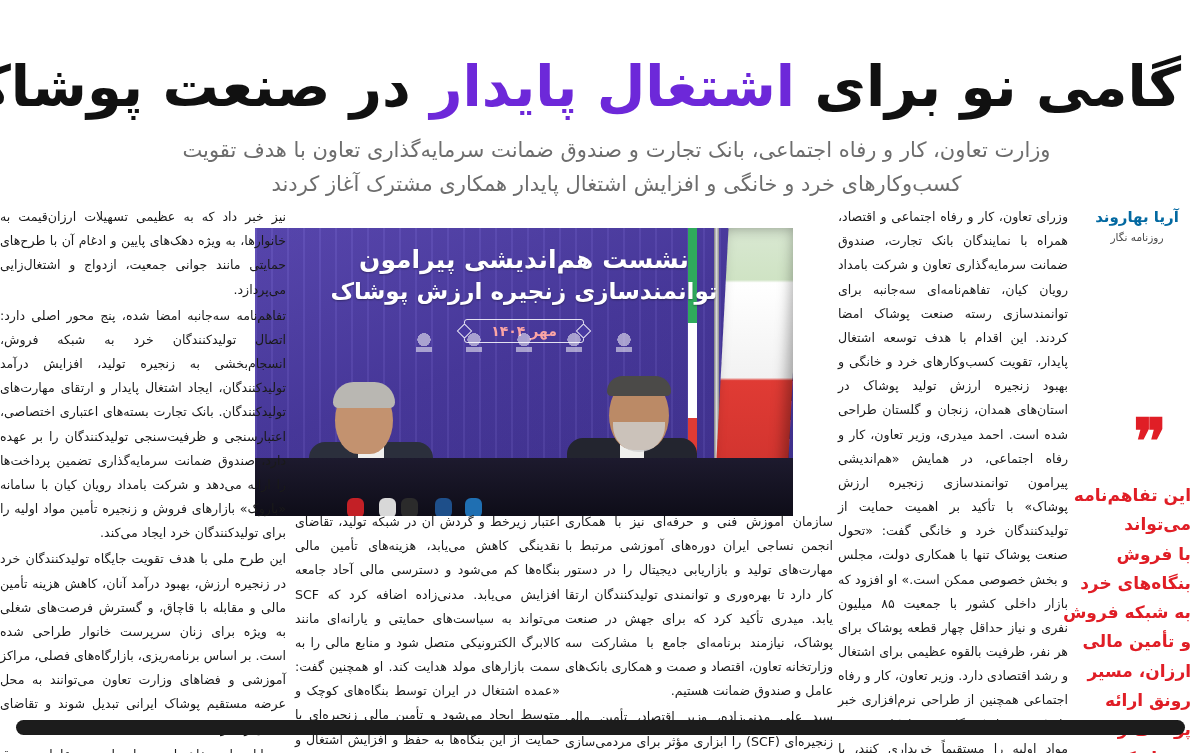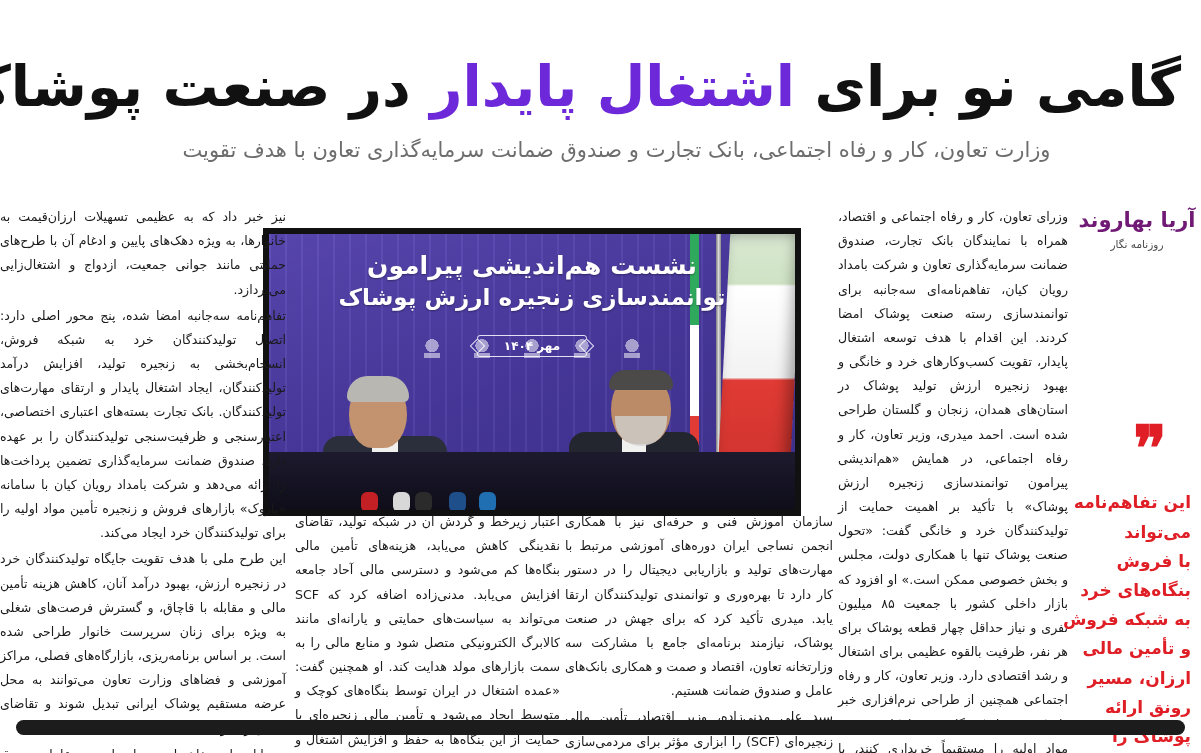--- a/index.html
+++ b/index.html
@@ -76,25 +76,24 @@
   .col-b{ right:368px; width:268px; top:305px;}
   
   .col-c{ right:641px; width:265px; top:305px;}
   
   .col-d{ right:915px; width:286px; }
 
   
   .photo{
     position:absolute;
     top:212px;
-    right:360px;
+    right:368px;
     width:538px;
     height:288px;
     background:#111;
-    padding:6px;
     box-sizing:border-box;
     overflow:hidden;
   }
   .photo-inner{
     position:relative;
     width:100%;
     height:100%;
     overflow:hidden;
     background:#4e3fa0;
   }
@@ -113,24 +112,24 @@
     position:absolute;
     top:16px; right:14px; left:14px;
     text-align:center;
     color:#ffffff;
     font-weight:bold;
     direction:rtl;
   }
   .banner-l1{font-size:25px;line-height:1.25;text-shadow:0 1px 2px rgba(0,0,0,.35);}
   .banner-l2{font-size:23px;line-height:1.3;margin-top:2px;text-shadow:0 1px 2px rgba(0,0,0,.35);}
   .banner-date{
-    margin:22px auto 0;
+    margin:12px auto 0;
     display:inline-block;
-    color:#ffffff;
-    font-size:12px;
+    color:#fca5a5;
+    font-size:14px;
     padding:3px 26px;
     border:1.5px solid rgba(255,255,255,.85);
     border-radius:3px;
     position:relative;
   }
   .banner-date:before,.banner-date:after{
     content:"";
     position:absolute;top:50%;
     width:9px;height:9px;
     border:1.5px solid rgba(255,255,255,.85);
@@ -215,21 +214,21 @@
   
   .rail{
     position:absolute;
     top:208px;
     right:0;
     width:128px;
     text-align:center;
     direction:rtl;
   }
   .byline-name{
-    font-size:21px;font-weight:bold;color:#701a75;line-height:1.2;
+    font-size:15px;font-weight:bold;color:#0369a1;line-height:1.2;
   }
   .byline-role{
     font-size:10.5px;color:#4a4a4a;margin-top:5px;
   }
   .quote-mark{
     margin-top:182px;
     font-size:62px;
     line-height:.55;
     font-weight:bold;
     color:#E01E26;
@@ -264,20 +263,21 @@
 <body>
 
 <div class="page">
 
   <div class="headline-wrap">
     <h1 class="headline"><span>گامی نو برای </span><span class="accent">اشتغال پایدار</span><span> در صنعت پوشاک</span></h1>
   </div>
 
   <div class="deck">
     <div>وزارت تعاون، کار و رفاه اجتماعی، بانک تجارت و صندوق ضمانت سرمایه‌گذاری تعاون با هدف تقویت</div>
+    <div>کسب‌وکارهای خرد و خانگی و افزایش اشتغال پایدار همکاری مشترک آغاز کردند</div>
   </div>
 
   <figure class="photo">
     <div class="photo-inner">
       <div class="backdrop"></div>
 
       <div class="flag-strip"></div>
       <div class="flagpole"></div>
       <div class="flag"></div>
 

